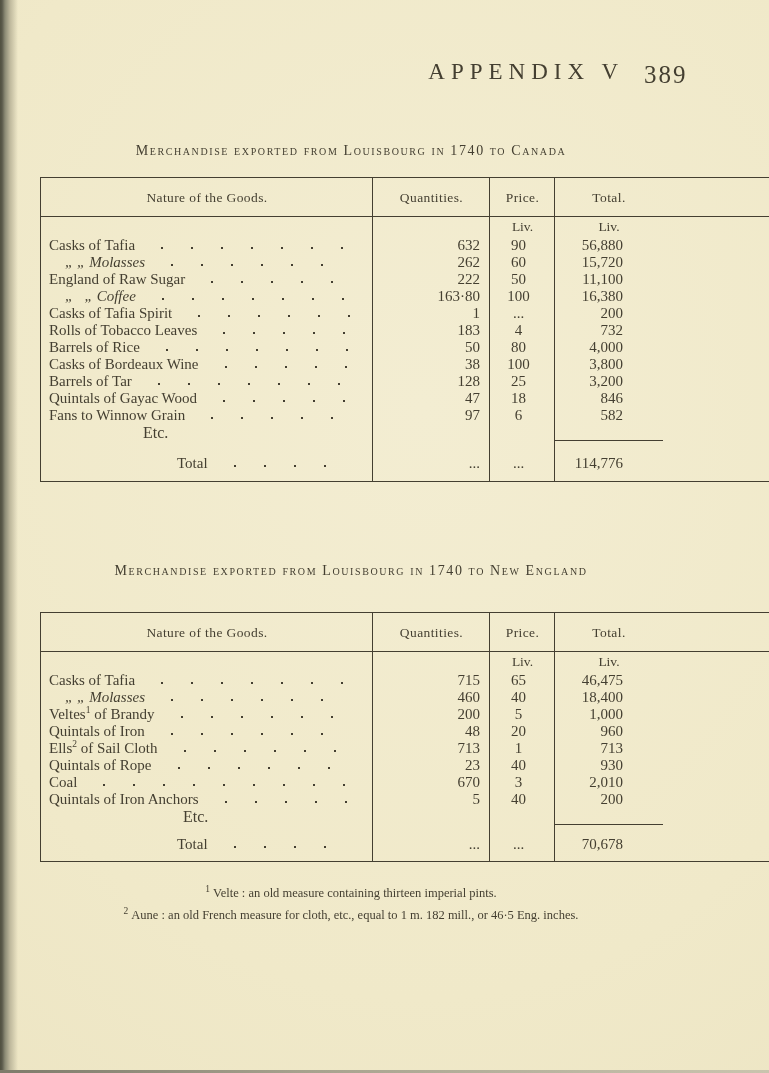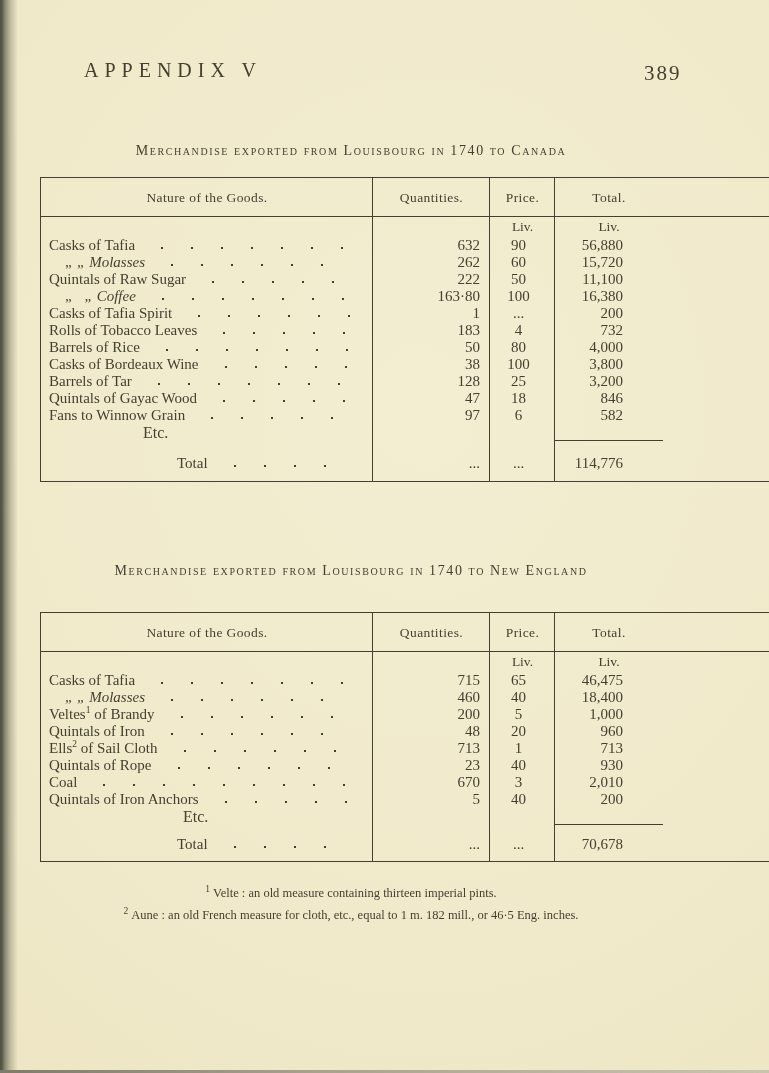--- a/index.html
+++ b/index.html
@@ -7,23 +7,23 @@
     position:relative;width:769px;height:1073px;overflow:hidden;
     background:
       radial-gradient(130% 110% at 55% 38%, #f3edd2 0%, #f0e9c9 50%, #ece4c2 80%, #e6deba 100%);
     font-family:"Liberation Serif","DejaVu Serif",serif;
     color:var(--ink,#433e30);
   }
   .gutter{position:absolute;left:0;top:0;bottom:0;width:22px;
     background:linear-gradient(90deg,#50503f 0px,#5a594a 2px,#8b8a74 5px,#beb89c 10px,rgba(236,228,194,0) 18px);}
   .bottom-edge{position:absolute;bottom:0;left:0;right:0;height:3px;
     background:linear-gradient(90deg,#7e7b6b,#a7a28e 40%,#bcb7a2 75%,#c9c4ae);}
-  .title{position:absolute;top:59px;left:84px;width:540px;text-align:left;
-    font-size:20px;letter-spacing:6px;}
-  .pagenum{position:absolute;top:61px;left:644px;font-size:21px;letter-spacing:2px;}
+  .title{position:absolute;top:59px;left:84px;width:540px;text-align:right;
+    font-size:23px;letter-spacing:6px;}
+  .pagenum{position:absolute;top:61px;left:644px;font-size:25px;letter-spacing:2px;}
   .caption{position:absolute;left:40px;width:622px;text-align:center;
     font-variant:small-caps;font-size:14px;letter-spacing:1.6px;}
   #cap1{top:143px} #cap2{top:563px}
 
   .dtable{position:absolute;left:40px;width:749px;border:1.4px solid var(--ink,#4b4636);box-sizing:border-box;}
   #table1{top:177px;height:305px} #table2{top:612px;height:250px}
   .vl{position:absolute;top:0;bottom:0;width:1.3px;background:var(--ink,#4b4636);}
   .vl1{left:331px}.vl2{left:448px}.vl3{left:513px}
   .hl{position:absolute;left:0;right:0;top:38px;height:1.3px;background:var(--ink,#4b4636);}
 
@@ -88,21 +88,21 @@
           <div class="cell price">90</div>
           <div class="cell total">56,880</div>
         </div>
         <div class="grid4 trow">
           <div class="cell name-cell"><span class="nm ind">„ „ Molasses</span><span class="leader"></span></div>
           <div class="cell qty">262</div>
           <div class="cell price">60</div>
           <div class="cell total">15,720</div>
         </div>
         <div class="grid4 trow">
-          <div class="cell name-cell"><span class="nm">Quintals of Raw Sugar</span><span class="leader"></span></div>
+          <div class="cell name-cell"><span class="nm">England of Raw Sugar</span><span class="leader"></span></div>
           <div class="cell qty">222</div>
           <div class="cell price">50</div>
           <div class="cell total">11,100</div>
         </div>
         <div class="grid4 trow">
           <div class="cell name-cell"><span class="nm ind">„   „ Coffee</span><span class="leader"></span></div>
           <div class="cell qty">163·80</div>
           <div class="cell price">100</div>
           <div class="cell total">16,380</div>
         </div>

